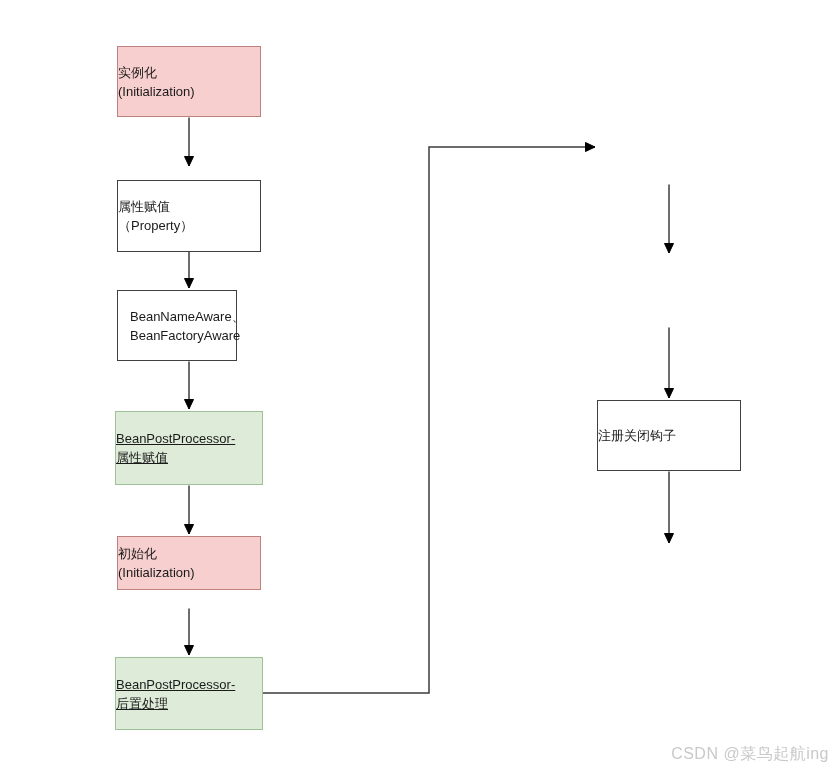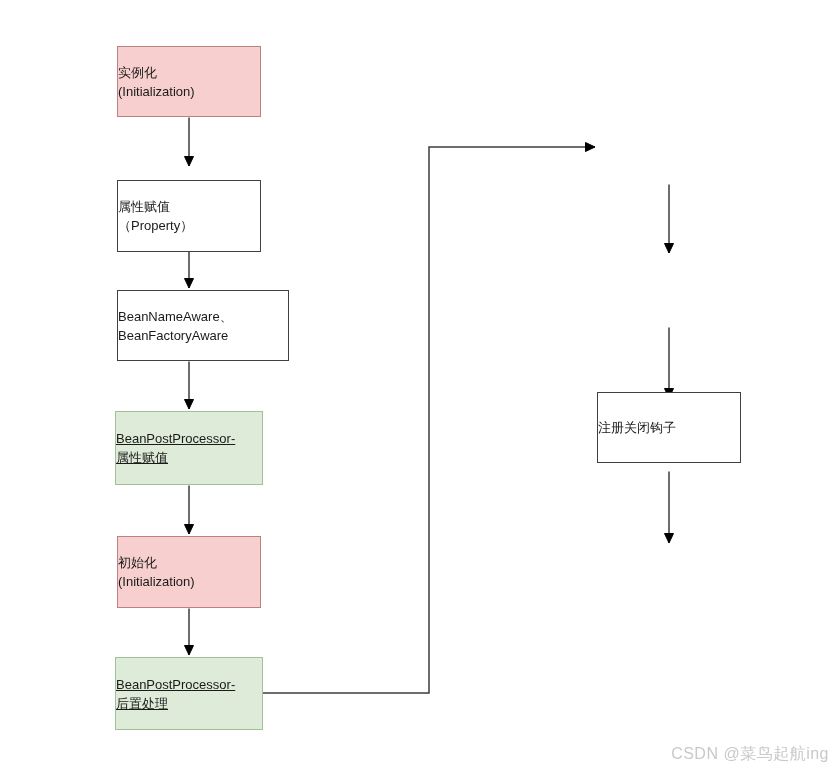--- a/index.html
+++ b/index.html
@@ -78,41 +78,41 @@
   <div class="node pink" style="left:117px; top:46px; width:144px; height:71px;">
     <span>实例化</span>
     <span>(Initialization)</span>
   </div>
 
   <div class="node white" style="left:117px; top:180px; width:144px; height:72px;">
     <span>属性赋值</span>
     <span>（Property）</span>
   </div>
 
-  <div class="node white" style="left:117px; top:290px; width:172px; height:71px;">
+  <div class="node white" style="left:117px; top:290px; width:120px; height:71px;padding-left:12px;">
     <span>BeanNameAware、</span>
     <span>BeanFactoryAware</span>
   </div>
 
   <div class="node green" style="left:115px; top:411px; width:148px; height:74px;">
     <span>BeanPostProcessor-</span>
     <span>属性赋值</span>
   </div>
 
-  <div class="node pink" style="left:117px; top:536px; width:144px; height:72px;">
+  <div class="node pink" style="left:117px; top:536px; width:144px; height:54px;">
     <span>初始化</span>
     <span>(Initialization)</span>
   </div>
 
   <div class="node green" style="left:115px; top:657px; width:148px; height:73px;">
     <span>BeanPostProcessor-</span>
     <span>后置处理</span>
   </div>
 
 
 
-  <div class="node white" style="left:597px; top:392px; width:144px; height:71px;">
+  <div class="node white" style="left:597px; top:400px; width:144px; height:71px;">
     <span>注册关闭钩子</span>
   </div>
 
 
   <div class="watermark">CSDN @菜鸟起航ing</div>
 </div>
 
 </body></html>

